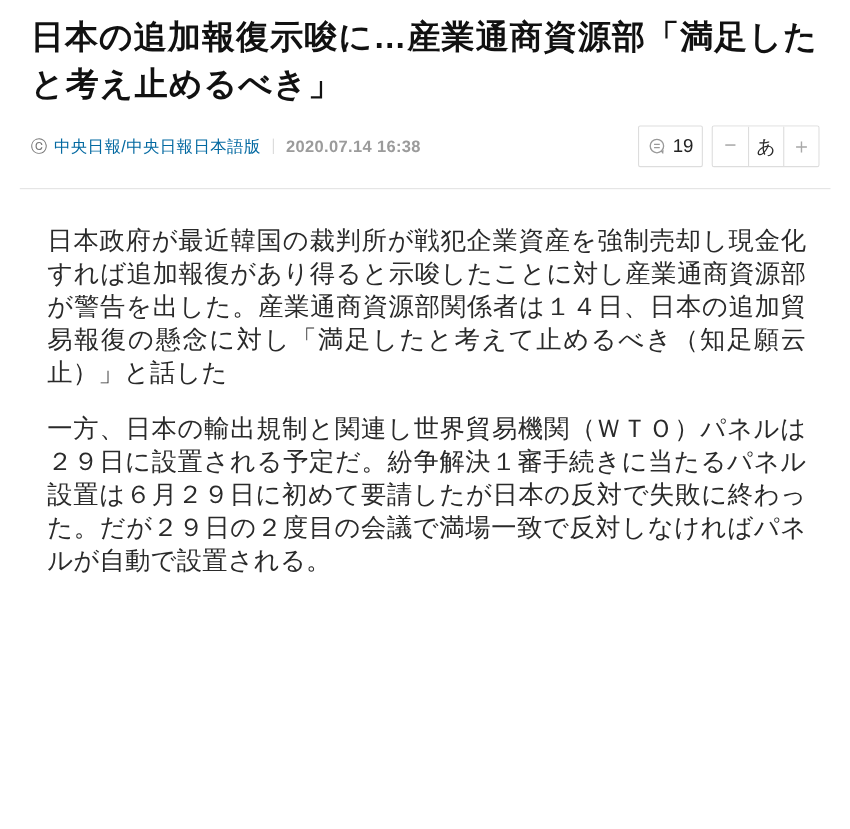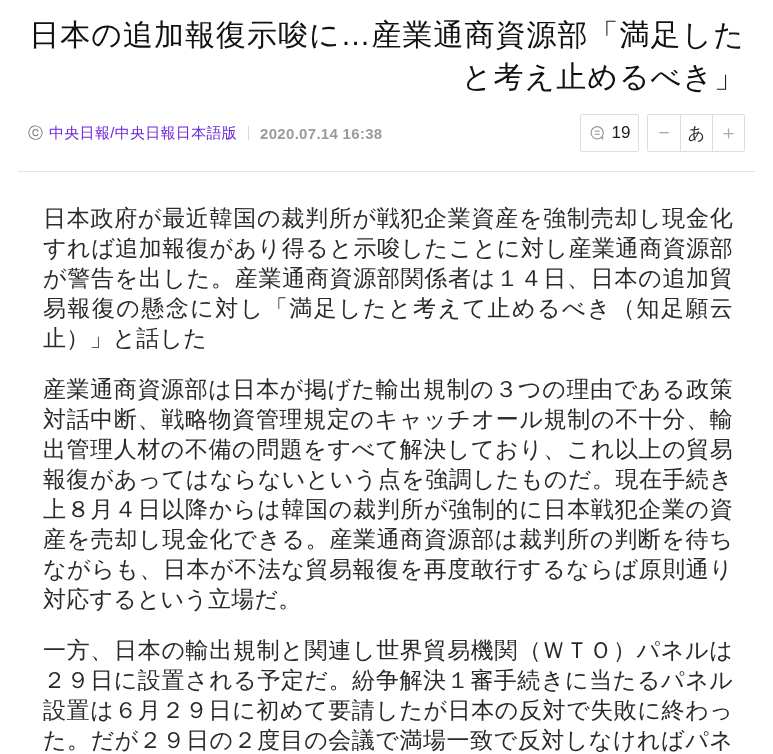--- a/index.html
+++ b/index.html
@@ -10,45 +10,44 @@
     font-family: "Liberation Sans", "DejaVu Sans", sans-serif;
     color: #222;
     overflow: hidden;
   }
   .page {
     padding: 14px 28px 0 28px;
   }
   .article-title {
     font-size: 30px;
     line-height: 42px;
-    font-weight: 400;
+    font-weight: 700;
     color: #111;
     letter-spacing: 1px;
     margin: 0 0 16px 0;
-    text-align: right;
   }
   .meta-row {
     display: flex;
     align-items: center;
     justify-content: space-between;
     height: 38px;
   }
   .byline {
     display: flex;
     align-items: center;
     font-size: 15px;
     color: #555;
     white-space: nowrap;
   }
   .byline .copyright-symbol {
     font-size: 15px;
     color: #777;
     margin-right: 6px;
   }
-  .byline .source { color: #6d28d9; letter-spacing: 0.3px; }
+  .byline .source { color: #0369a1; letter-spacing: 0.3px; }
   .byline .sep {
     display: inline-block;
     width: 1px;
     height: 14px;
     background: #d9d9d9;
     margin: 0 11px;
   }
   .byline .timestamp { color: #9b9b9b; letter-spacing: 0.3px; font-weight: bold; }
   .controls {
     display: flex;
@@ -146,17 +145,16 @@
         <button class="dim">＋</button>
       </div>
     </div>
 
   </div>
 
   <hr class="divider">
 
   <article class="article-body">
     <p>日本政府が最近韓国の裁判所が戦犯企業資産を強制売却し現金化すれば追加報復があり得ると示唆したことに対し産業通商資源部が警告を出した。産業通商資源部関係者は１４日、日本の追加貿易報復の懸念に対し「満足したと考えて止めるべき（知足願云止）」と話した</p>
-    <p>産業通商資源部は日本が掲げた輸出規制の３つの理由である政策対話中断、戦略物資管理規定のキャッチオール規制の不十分、輸出管理人材の不備の問題をすべて解決しており、これ以上の貿易報復があってはならないという点を強調したものだ。現在手続き上８月４日以降からは韓国の裁判所が強制的に日本戦犯企業の資産を売却し現金化できる。産業通商資源部は裁判所の判断を待ちながらも、日本が不法な貿易報復を再度敢行するならば原則通り対応するという立場だ。</p>
     <p>一方、日本の輸出規制と関連し世界貿易機関（ＷＴＯ）パネルは２９日に設置される予定だ。紛争解決１審手続きに当たるパネル設置は６月２９日に初めて要請したが日本の反対で失敗に終わった。だが２９日の２度目の会議で満場一致で反対しなければパネルが自動で設置される。</p>
   </article>
 
 </div>
 
 </body></html>

